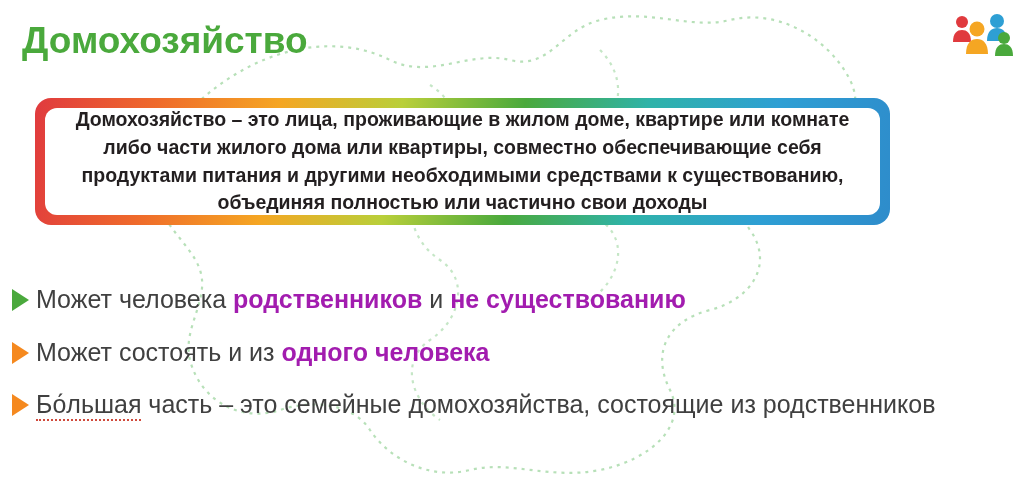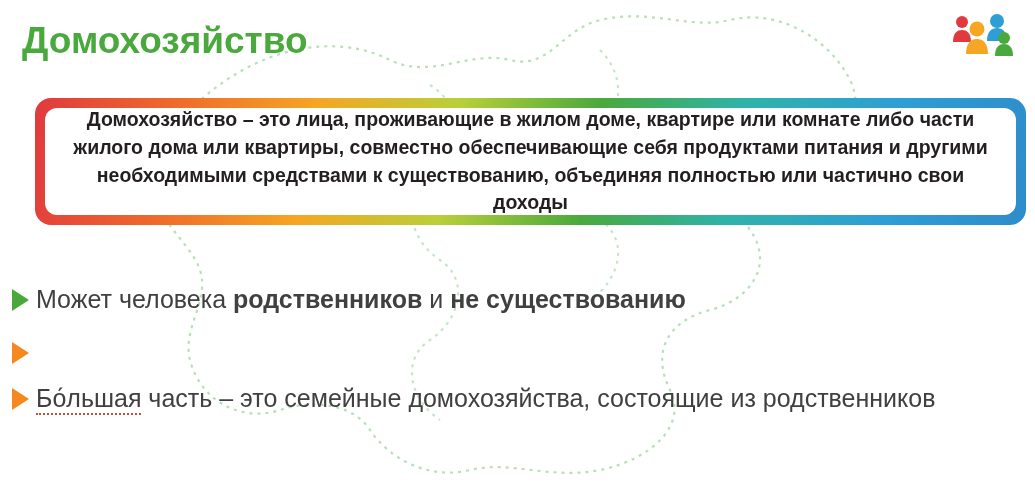--- a/index.html
+++ b/index.html
@@ -50,21 +50,21 @@
     top: 12px;
     width: 62px;
     height: 46px;
   }
 
   
   .callout-wrap {
     position: absolute;
     left: 35px;
     top: 98px;
-    width: 991px;
+    width: 855px;
     height: 127px;
     border-radius: 16px;
     padding: 10px;
     box-sizing: border-box;
     background: linear-gradient(100deg, #e03a3e 0%, #ef6a2b 14%, #f5a623 28%, #b9cf3a 42%, #4aa93c 56%, #2fb3a8 70%, #2e9fd4 85%, #2e8ccb 100%);
   }
   .callout {
     width: 100%;
     height: 100%;
     background: #ffffff;
@@ -105,21 +105,21 @@
     border-bottom: 11px solid transparent;
     border-left: 17px solid #4aa93c;
   }
   .marker.orange { border-left-color: #f5891f; }
   .bullet-text {
     font-size: 25px;
     color: #404040;
     line-height: 1.42;
     max-width: 940px;
   }
-  .bullet-text b { font-weight: bold; color: #404040; }
+  .bullet-text b { font-weight: bold; color: #a21caf; }
 
   .spellcheck {
     border-bottom: 2px dotted #d04a3c;
     padding-bottom: 1px;
   }
 </style>
 </head>
 <body>
 
 <svg class="watermark" viewBox="0 0 790 510" xmlns="http://www.w3.org/2000/svg">
@@ -151,20 +151,21 @@
 
   <div class="bullets">
 
     <div class="bullet">
       <span class="marker" style="border-left-color: rgb(74, 169, 60);"></span>
       <span class="bullet-text"><span>Может человека </span><b>родственников</b><span> и </span><b>не существованию</b></span>
     </div>
 
     <div class="bullet">
       <span class="marker orange" style="border-left-color: rgb(245, 137, 31);"></span>
+      <span class="bullet-text"><span>Может состоять и из </span><b>одного человека</b></span>
     </div>
 
     <div class="bullet">
       <span class="marker orange" style="border-left-color: rgb(245, 137, 31);"></span>
       <span class="bullet-text"><span class="spellcheck">Бо́льшая</span><span> часть – это семейные домохозяйства, состоящие из родственников</span></span>
     </div>
 
   </div>
 
 </div>

